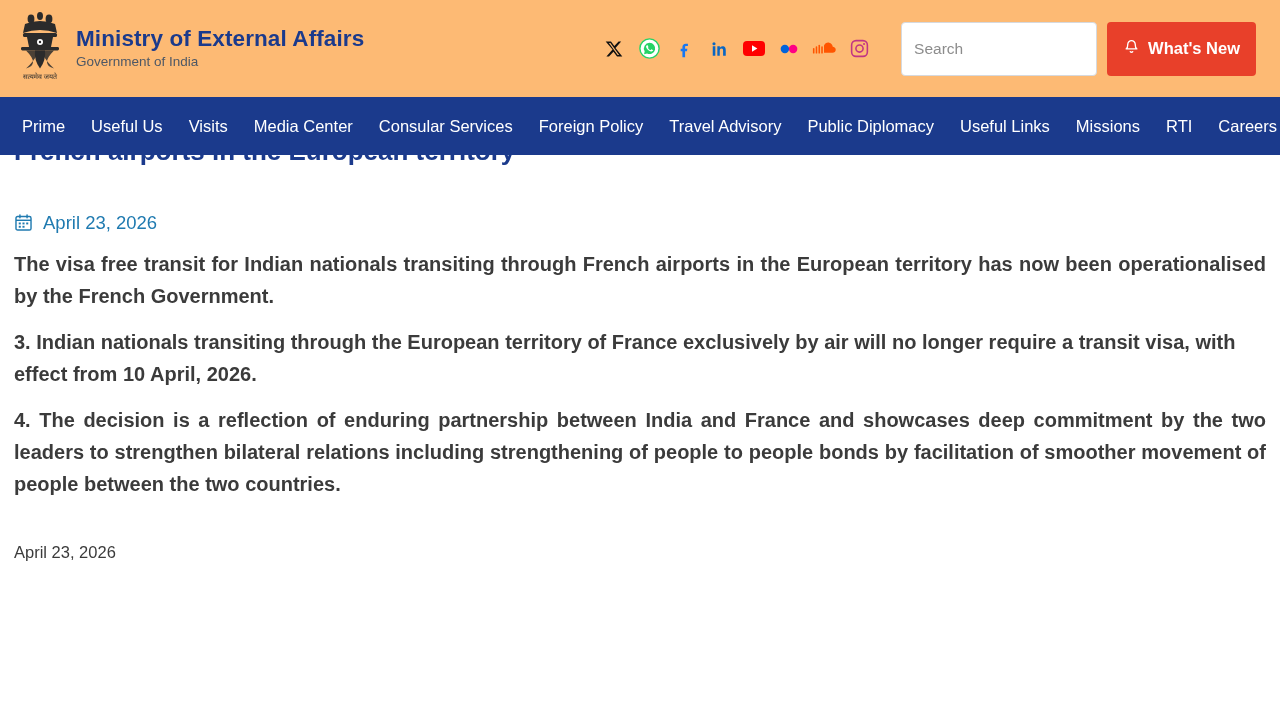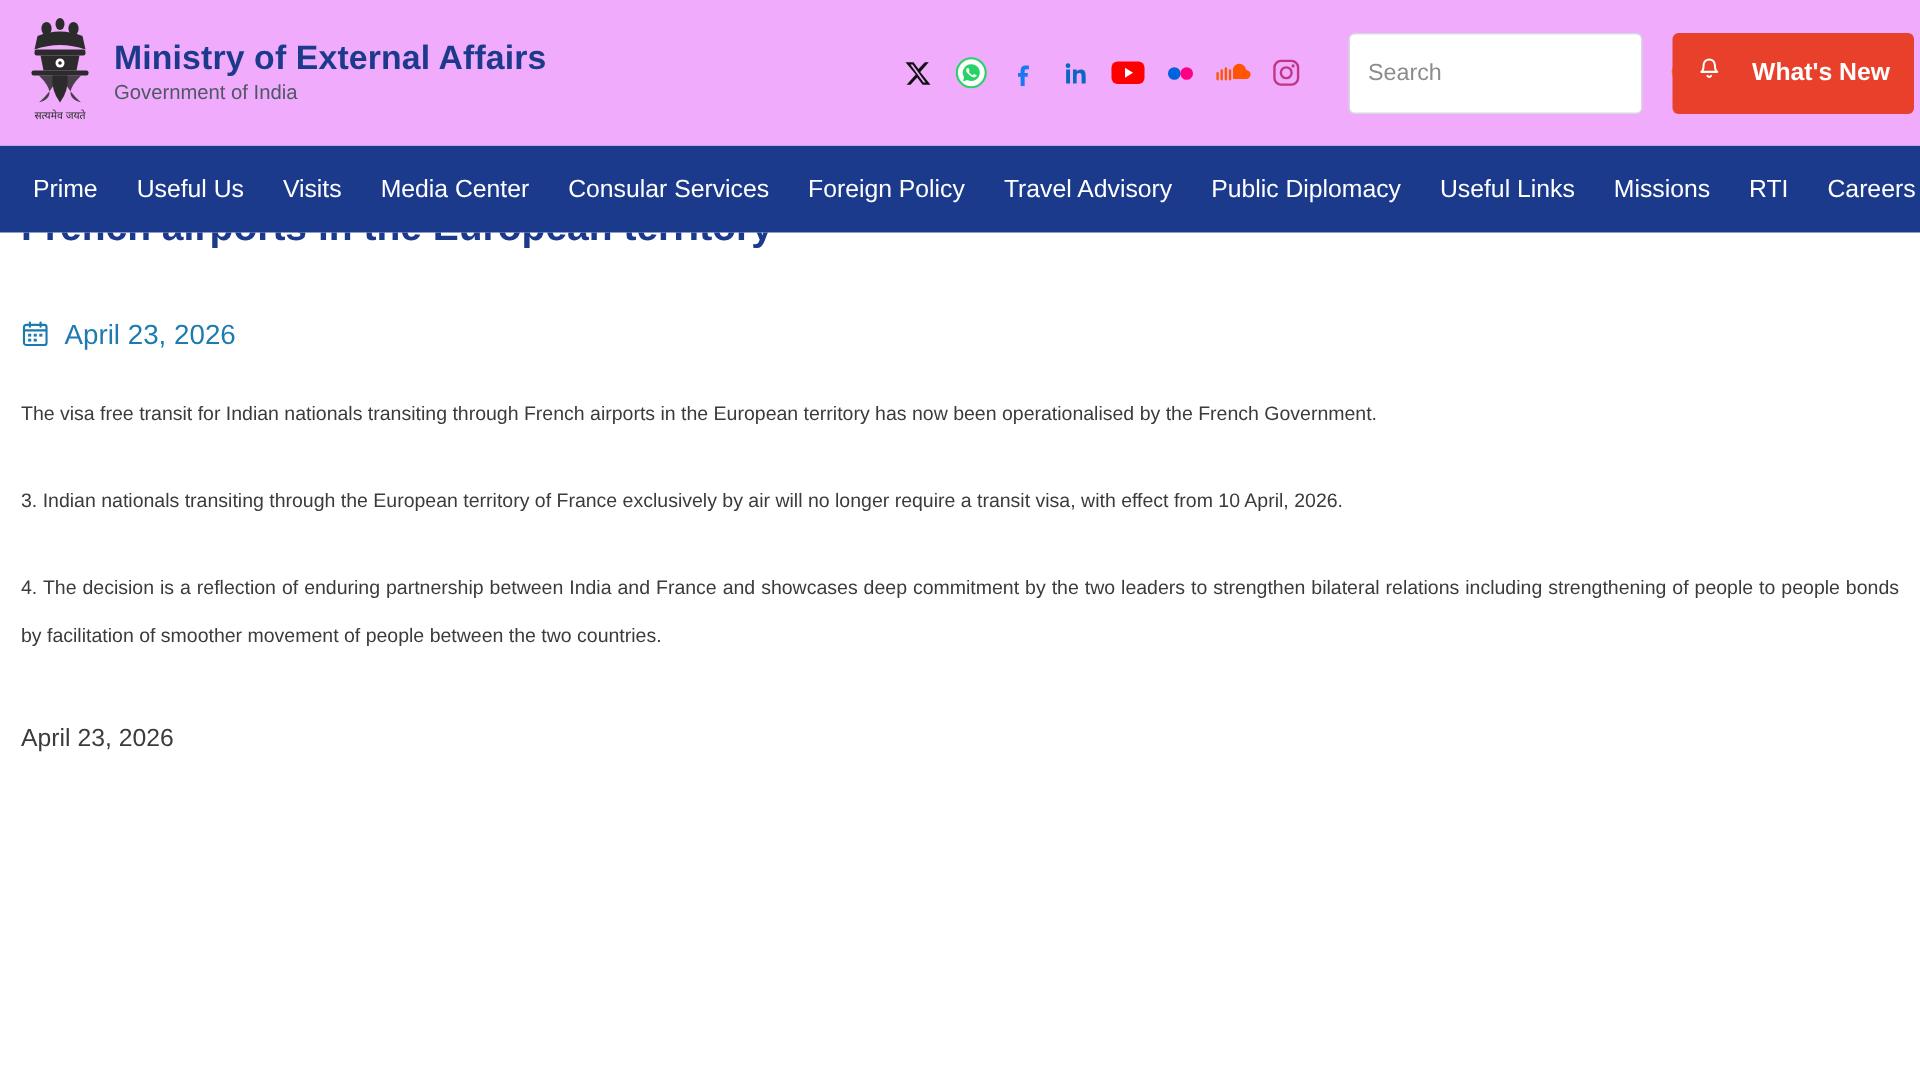--- a/index.html
+++ b/index.html
@@ -6,24 +6,24 @@
   html, body {
     width: 1280px; height: 720px;
     font-family: "Liberation Sans", sans-serif;
     background: #ffffff;
     overflow: hidden;
   }
 
   
   .header {
     height: 97px;
-    background: #f0abfc;
+    background: #fdba74;
     display: flex;
     align-items: center;
-    padding: 0 4px 0 14px;
+    padding: 0 24px 0 14px;
     position: relative;
   }
   .emblem {
     width: 52px; height: 84px;
     display: flex; align-items: center; justify-content: center;
     flex: 0 0 auto;
   }
   .emblem svg { display: block; }
 
   .title-block { margin-left: 10px; }
@@ -74,28 +74,28 @@
     border: none; outline: none;
     font-family: "Liberation Sans", sans-serif;
     font-size: 15.5px;
     color: #3a3a3a;
     background: transparent;
   }
   .search-box input::placeholder { color: #8c8c8c; }
   .search-ico { width: 18px; height: 18px; flex: 0 0 auto; }
 
   .whatsnew {
-    margin-left: 20px;
+    margin-left: 10px;
     height: 54px;
     background: #e8402a;
     color: #fff;
     border: none;
     border-radius: 4px;
     padding: 0 16px;
-    display: flex; align-items: center; gap: 20px;
+    display: flex; align-items: center; gap: 8px;
     font-family: "Liberation Sans", sans-serif;
     font-size: 16.5px;
     font-weight: bold;
     cursor: pointer;
   }
 
   
   .nav {
     height: 58px;
     background: #1b3a8c;
@@ -134,23 +134,24 @@
   .date-row {
     display: flex; align-items: center; gap: 10px;
     margin-top: 44px;
     color: #1f7ab0;
     font-size: 18.5px;
   }
   .cal-ico { width: 19px; height: 19px; flex: 0 0 auto; }
 
   .para {
     color: #3b3b3b;
-    font-size: 13px;
+    font-size: 20px;
     line-height: 32px;
-    margin-top: 26px;
+    margin-top: 14px;
+    font-weight: bold;
   }
   .para.justify { text-align: justify; }
 
   .signoff {
     color: #3b3b3b;
     font-size: 16.5px;
     line-height: 32px;
     margin-top: 36px;
   }
 

